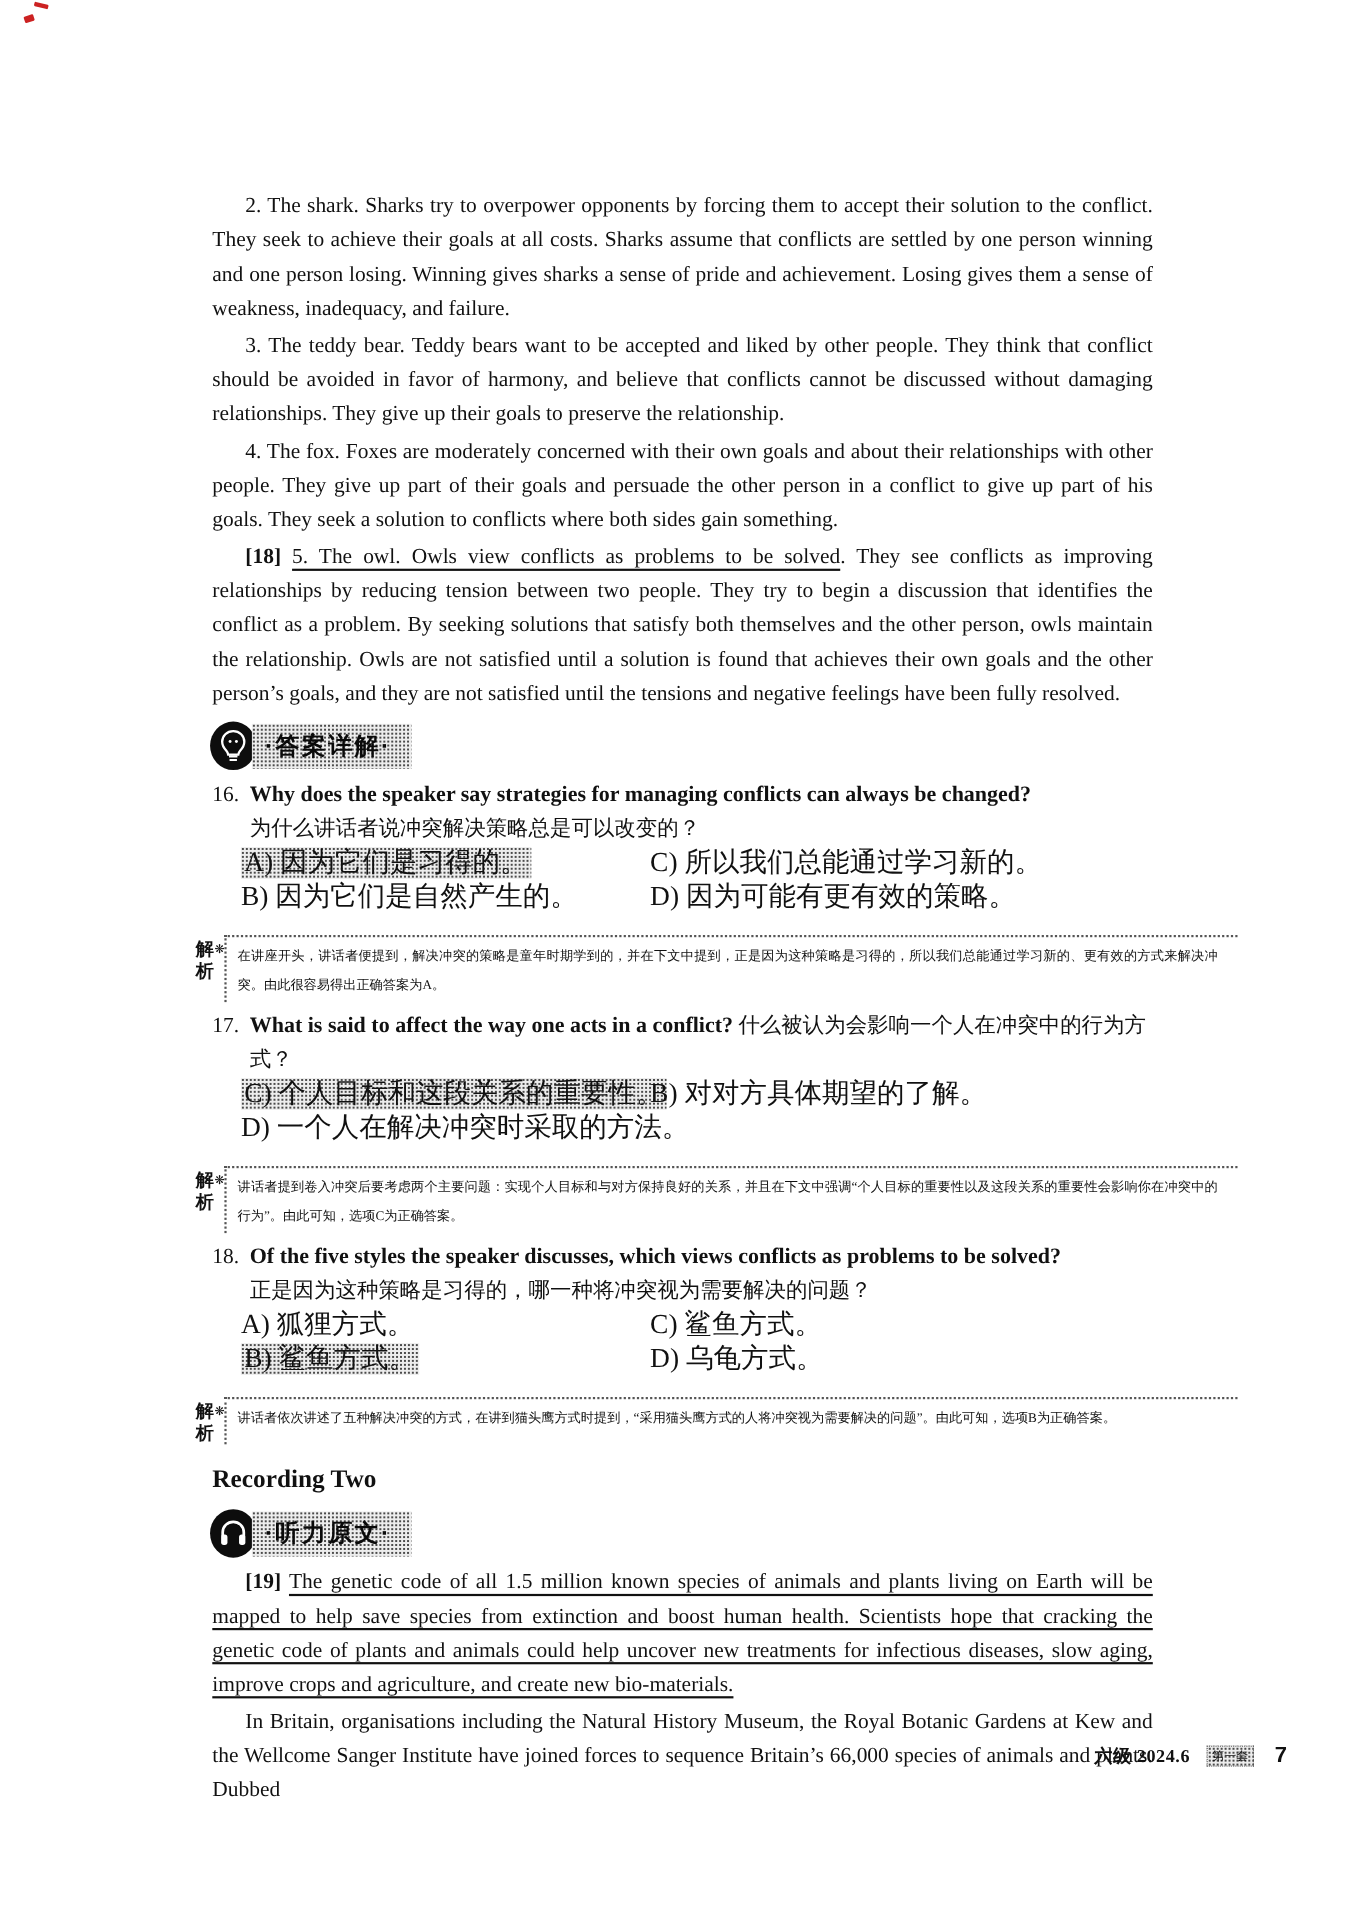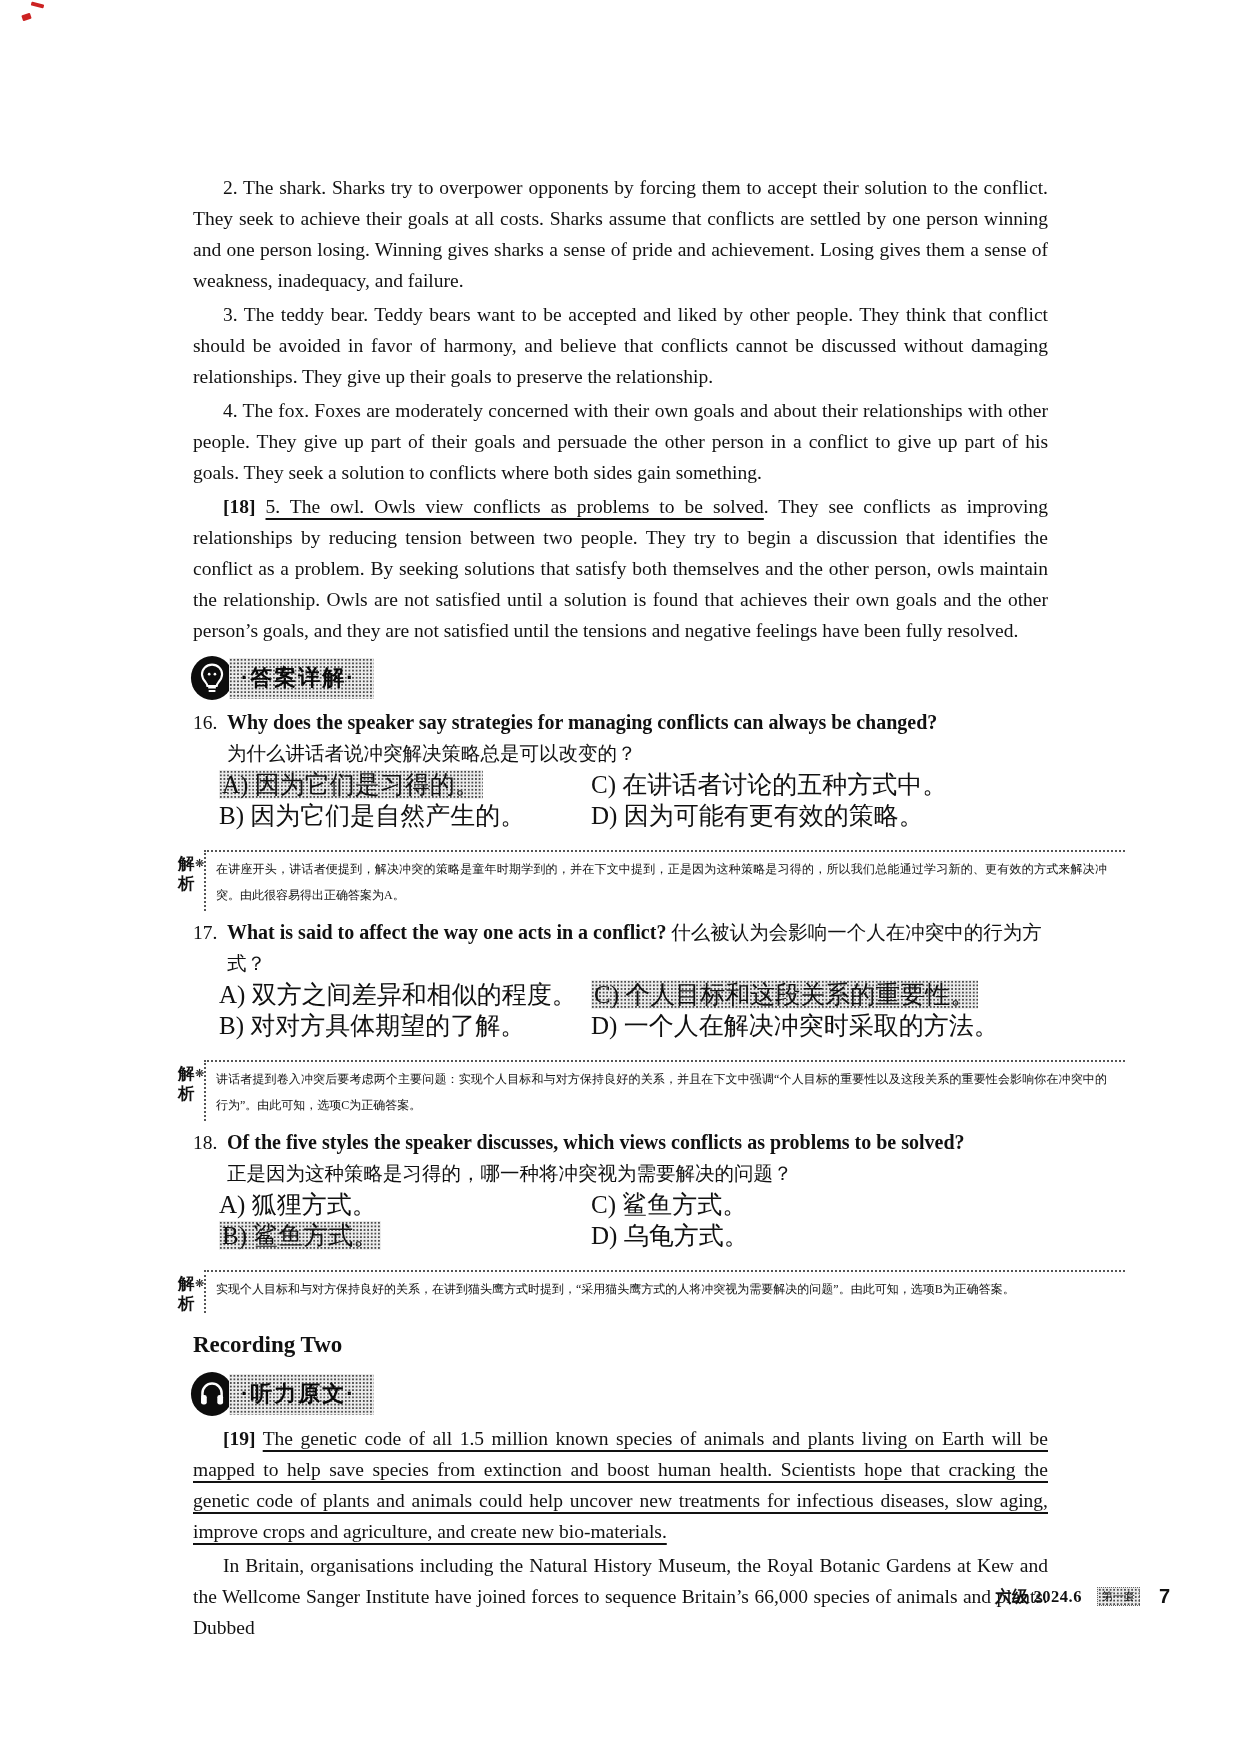--- a/index.html
+++ b/index.html
@@ -112,38 +112,37 @@
   </div>
 
   <section class="question">
     <div class="q-line">
       <span class="q-num">16.</span>
       <span class="q-en">Why does the speaker say strategies for managing conflicts can always be changed?</span>
     </div>
     <div class="q-zh">为什么讲话者说冲突解决策略总是可以改变的？</div>
     <div class="options">
       <div class="opt"><span class="hl halftone"><span>A)</span> <span>因为它们是习得的。</span></span></div>
-      <div class="opt"><span><span>C)</span> <span>在讲话者讨论的五种方式中。</span></span></div>
+      <div class="opt"><span><span>C)</span> <span>所以我们总能通过学习新的。</span></span></div>
       <div class="opt"><span><span>B)</span> <span>因为它们是自然产生的。</span></span></div>
       <div class="opt"><span><span>D)</span> <span>因为可能有更有效的策略。</span></span></div>
     </div>
     <div class="analysis-row">
       <div class="jiexi"><span>解析</span><span class="jiexi-flower">❋</span></div>
       <div class="analysis-box">在讲座开头，讲话者便提到，解决冲突的策略是童年时期学到的，并在下文中提到，正是因为这种策略是习得的，所以我们总能通过学习新的、更有效的方式来解决冲突。由此很容易得出正确答案为A。</div>
     </div>
   </section>
 
   <section class="question">
     <div class="q-line">
       <span class="q-num">17.</span>
       <span class="q-en">What is said to affect the way one acts in a conflict?</span>
       <span class="q-zh-inline">什么被认为会影响一个人在冲突中的行为方式？</span>
     </div>
     <div class="options">
-      <div class="opt"><span><span>A)</span> <span>双方之间差异和相似的程度。</span></span></div>
       <div class="opt"><span class="hl halftone"><span>C)</span> <span>个人目标和这段关系的重要性。</span></span></div>
       <div class="opt"><span><span>B)</span> <span>对对方具体期望的了解。</span></span></div>
       <div class="opt"><span><span>D)</span> <span>一个人在解决冲突时采取的方法。</span></span></div>
     </div>
     <div class="analysis-row">
       <div class="jiexi"><span>解析</span><span class="jiexi-flower">❋</span></div>
       <div class="analysis-box">讲话者提到卷入冲突后要考虑两个主要问题：实现个人目标和与对方保持良好的关系，并且在下文中强调“个人目标的重要性以及这段关系的重要性会影响你在冲突中的行为”。由此可知，选项C为正确答案。</div>
     </div>
   </section>
 
@@ -154,21 +153,21 @@
     </div>
     <div class="q-zh">正是因为这种策略是习得的，哪一种将冲突视为需要解决的问题？</div>
     <div class="options">
       <div class="opt"><span><span>A)</span> <span>狐狸方式。</span></span></div>
       <div class="opt"><span><span>C)</span> <span>鲨鱼方式。</span></span></div>
       <div class="opt"><span class="hl halftone"><span>B)</span> <span>鲨鱼方式。</span></span></div>
       <div class="opt"><span><span>D)</span> <span>乌龟方式。</span></span></div>
     </div>
     <div class="analysis-row">
       <div class="jiexi"><span>解析</span><span class="jiexi-flower">❋</span></div>
-      <div class="analysis-box">实现个人目标和与对方保持良好的关系，在讲到猫头鹰方式时提到，“采用猫头鹰方式的人将冲突视为需要解决的问题”。由此可知，选项B为正确答案。</div>
+      <div class="analysis-box">讲话者依次讲述了五种解决冲突的方式，在讲到猫头鹰方式时提到，“采用猫头鹰方式的人将冲突视为需要解决的问题”。由此可知，选项B为正确答案。</div>
     </div>
   </section>
 
   <h2 class="recording-title">Recording Two</h2>
 
   <div class="section-header">
     <span class="header-icon">
       <svg viewBox="0 0 48 48" xmlns="http://www.w3.org/2000/svg">
         <ellipse cx="23" cy="24" rx="22" ry="23" fill="#0d0d0d"></ellipse>
         <path d="M13 27v-4a10 10 0 0 1 20 0v4" fill="none" stroke="#fff" stroke-width="2.6"></path>

